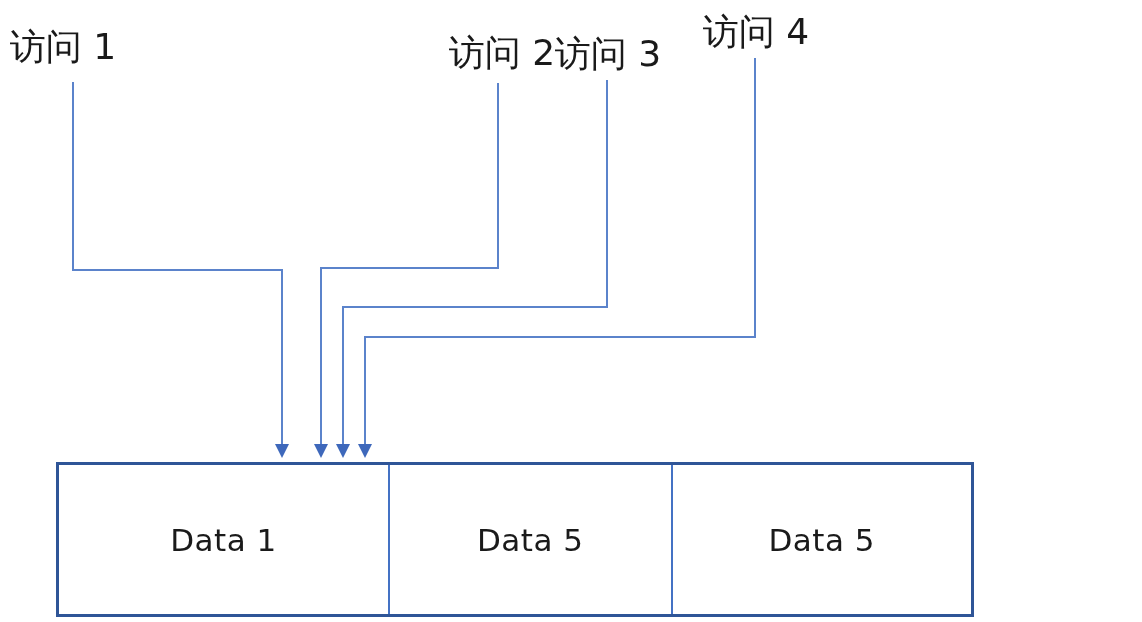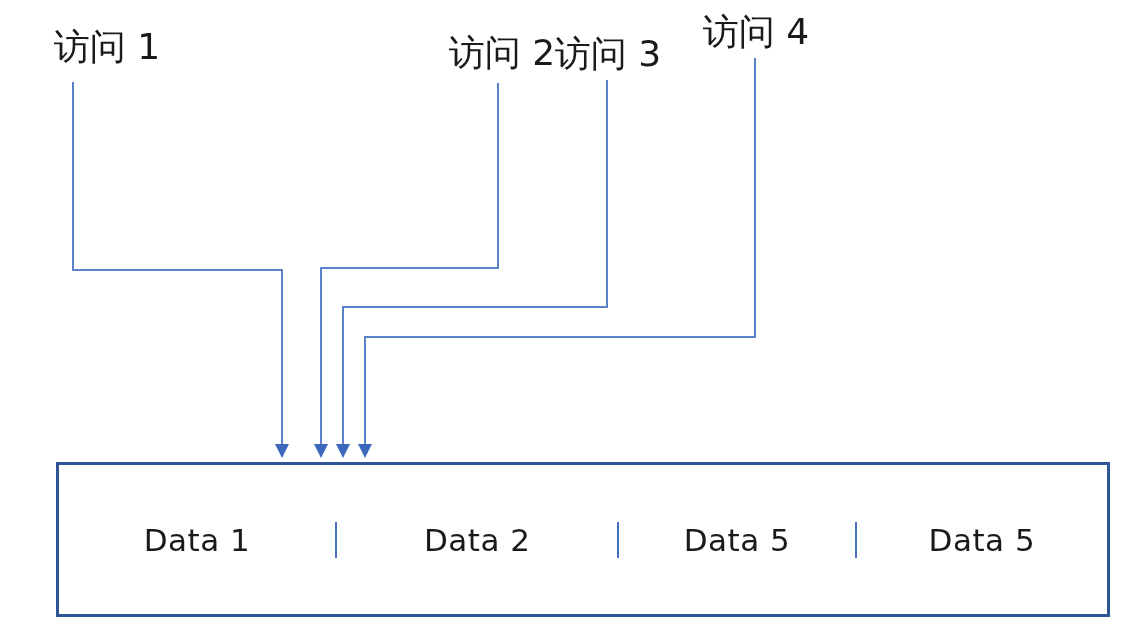--- a/index.html
+++ b/index.html
@@ -49,41 +49,38 @@
   }
   .cell:last-child {
     border-right: none;
   }
 </style>
 </head>
 <body>
 
 <div class="canvas">
   <div id="labels">
-      <div class="access-label" style="left: 63px; top: 26px; margin-left: 44px;">访问 1</div>
+      <div class="access-label" style="left: 63px; top: 26px;">访问 1</div>
       <div class="access-label" style="left: 483px; top: 32px; margin-left: 19px;">访问 2</div>
       <div class="access-label" style="left: 608px; top: 17px; margin-top: 16px;">访问 3</div>
       <div class="access-label" style="left: 756px; top: 11px;">访问 4</div>
     </div>
   <svg id="connectors" width="1142" height="622" viewBox="0 0 1142 622">
       <polyline points="73,82 73,270 282,270 282,445" fill="none" stroke="#5B83CB" stroke-width="2"></polyline>
       <polygon points="275,444 289,444 282,458" fill="#3E68BB"></polygon>
       <polyline points="498,83 498,268 321,268 321,445" fill="none" stroke="#5B83CB" stroke-width="2"></polyline>
       <polygon points="314,444 328,444 321,458" fill="#3E68BB"></polygon>
       <polyline points="607,80 607,307 343,307 343,445" fill="none" stroke="#5B83CB" stroke-width="2"></polyline>
       <polygon points="336,444 350,444 343,458" fill="#3E68BB"></polygon>
       <polyline points="755,58 755,337 365,337 365,445" fill="none" stroke="#5B83CB" stroke-width="2"></polyline>
       <polygon points="358,444 372,444 365,458" fill="#3E68BB"></polygon>
     </svg>
-  <div id="array-box" class="array" style="left: 56px; top: 462px; width: 1054px; height: 155px; align-items: center;">
+  <div id="array-box" class="array" style="left: 56px; top: 462px; width: 918px; height: 155px;">
       <div class="cell" style="flex-grow: 183; flex-basis: 0px;">
         <span>Data 1</span>
-      </div>
-      <div class="cell" style="flex-grow: 186; flex-basis: 0px;">
-        <span>Data 2</span>
       </div>
       <div class="cell" style="flex-grow: 156; flex-basis: 0px;">
         <span>Data 5</span>
       </div>
       <div class="cell" style="flex-grow: 166; flex-basis: 0px;">
         <span>Data 5</span>
       </div>
     </div>
 </div>
 

